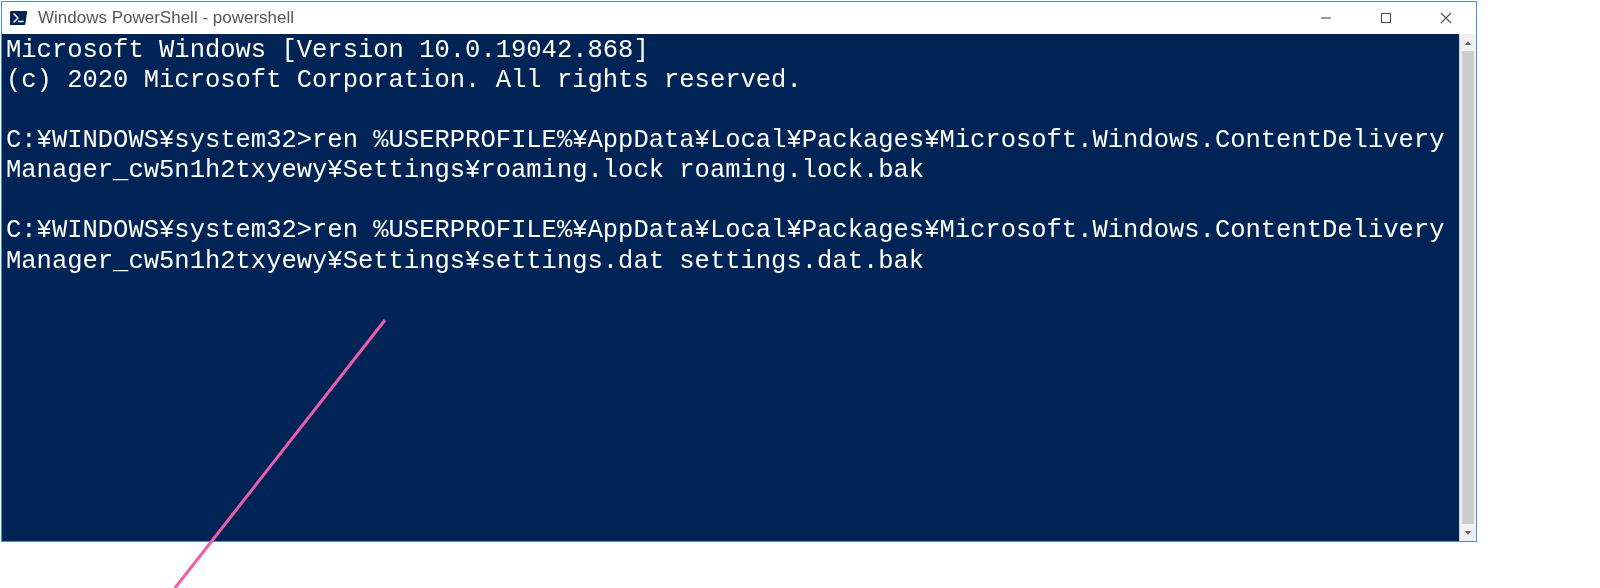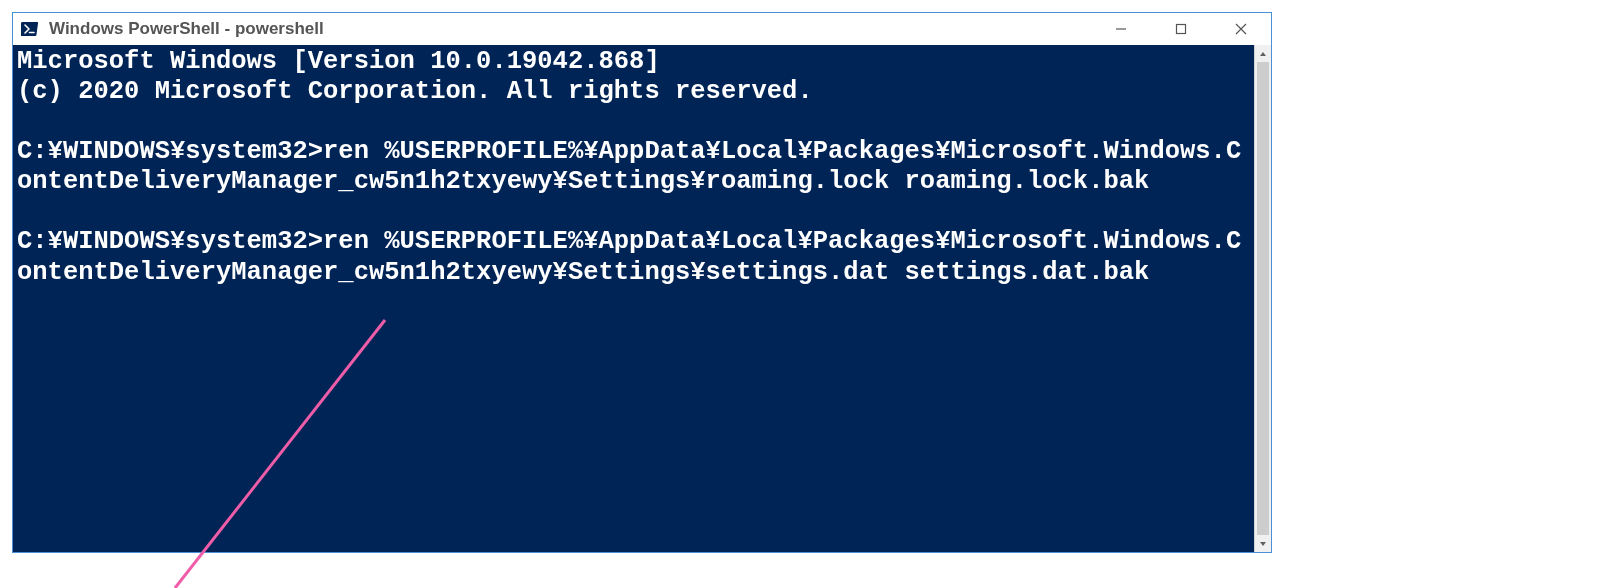--- a/index.html
+++ b/index.html
@@ -1,17 +1,17 @@
 <!DOCTYPE html>
 <html><head>
   <meta charset="utf-8">
   <style>
     * { margin: 0; padding: 0; box-sizing: border-box; }
     html, body { width: 1600px; height: 588px; overflow: hidden; font-family: "Segoe UI", Tahoma, sans-serif; background: #fff; }
-    .window { width: 1260px; height: 541px; margin: 12px; border: 1px solid #4a90d9; display: flex; flex-direction: column; background: #fff; font-weight: bold; }
+    .window { width: 1476px; height: 541px; margin: 1px; border: 1px solid #4a90d9; display: flex; flex-direction: column; background: #fff; }
     .titlebar { height: 32px; background: #ffffff; display: flex; align-items: center; padding: 0 0 0 8px; color: #555; font-size: 17px; }
     .titlebar .ps-icon { width: 18px; height: 18px; margin-right: 10px; display: flex; align-items: center; justify-content: center; }
     .titlebar .title-text { flex: 0 0 auto; }
     .titlebar .spacer { flex: 1; }
     .winbtns { display: flex; height: 100%; }
     .winbtn { width: 60px; height: 100%; display: flex; align-items: center; justify-content: center; color: #555; }
     .winbtn svg { stroke: #555; stroke-width: 1.2; fill: none; }
     .client { flex: 1; display: flex; background: #012456; position: relative; }
     .terminal { flex: 1; padding: 2px 4px 4px 4px; color: #ffffff; font-family: Consolas, "Courier New", monospace; font-size: 25.5px; line-height: 1.18; white-space: pre-wrap; word-break: break-all; overflow: hidden; }
     .terminal .line { display: block; }

